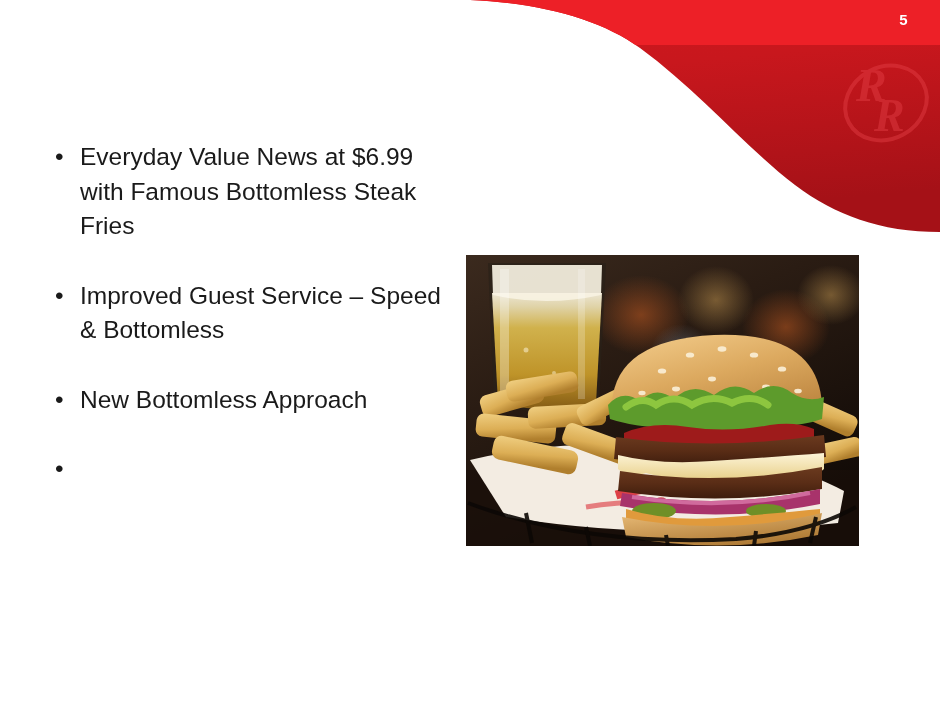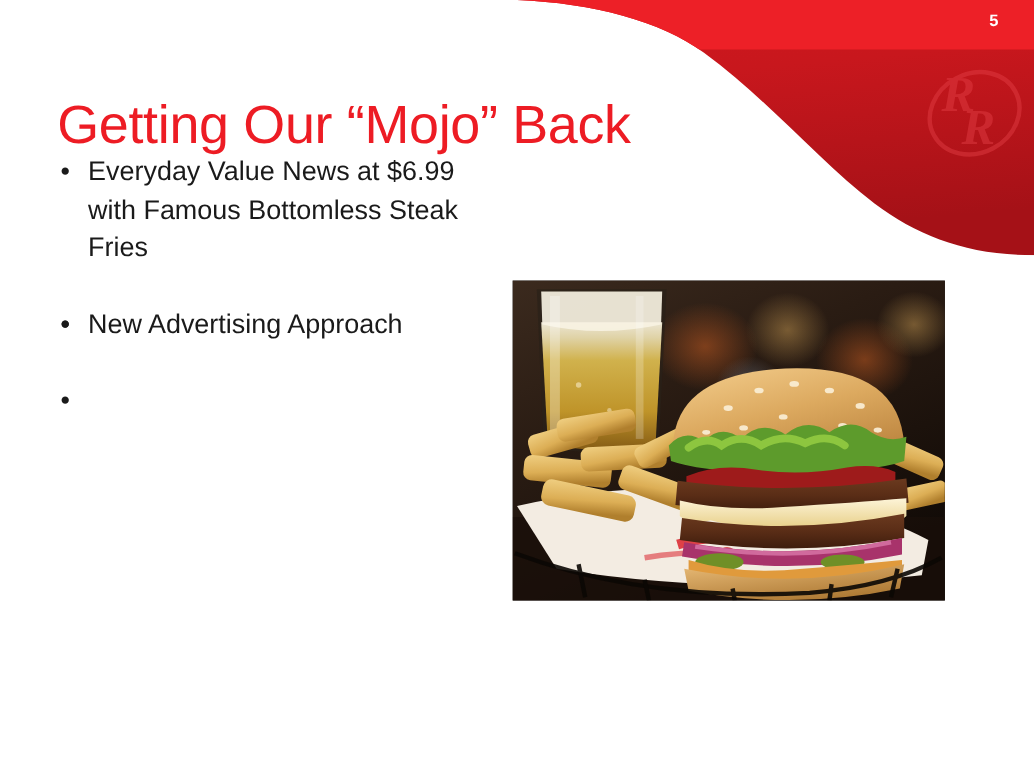--- a/index.html
+++ b/index.html
@@ -119,33 +119,33 @@
       <g transform="translate(886,103)" opacity="0.42">
         <ellipse cx="0" cy="0" rx="42" ry="36" transform="rotate(-28)" fill="none" stroke="#E8434A" stroke-width="4"></ellipse>
         <text x="-30" y="-2" font-family="'Liberation Serif', serif" font-size="46" font-style="italic" font-weight="bold" fill="#E8434A">R</text>
         <text x="-12" y="28" font-family="'Liberation Serif', serif" font-size="46" font-style="italic" font-weight="bold" fill="#E8434A">R</text>
       </g>
     </g>
   </svg>
 
   <div id="page-number">5</div>
 
-  <h1 id="slide-title">Getting Our “Mojo” Back</h1>
 
   <ul id="bullet-list">
     <li class="bullet-item">
       <span class="bullet-marker">•</span>
       <span class="bullet-text">Everyday Value News at $6.99 with Famous Bottomless Steak Fries</span>
     </li>
     <li class="bullet-item">
       <span class="bullet-marker">•</span>
-    </li>
-    <li class="bullet-item">
-      <span class="bullet-marker">•</span>
-      <span class="bullet-text">New Advertising Approach</span>
+      <span class="bullet-text">Improved Guest Service – Speed &amp; Bottomless</span>
+    </li>
+    <li class="bullet-item">
+      <span class="bullet-marker">•</span>
+      <span class="bullet-text">New Bottomless Approach</span>
     </li>
     <li class="bullet-item">
       <span class="bullet-marker">•</span>
     </li>
   </ul>
 
   <div id="food-photo">
     <svg viewBox="0 0 393 291" width="393" height="291" xmlns="http://www.w3.org/2000/svg">
       <defs>
         <linearGradient id="bgDark" x1="0" y1="0" x2="0.6" y2="1">

